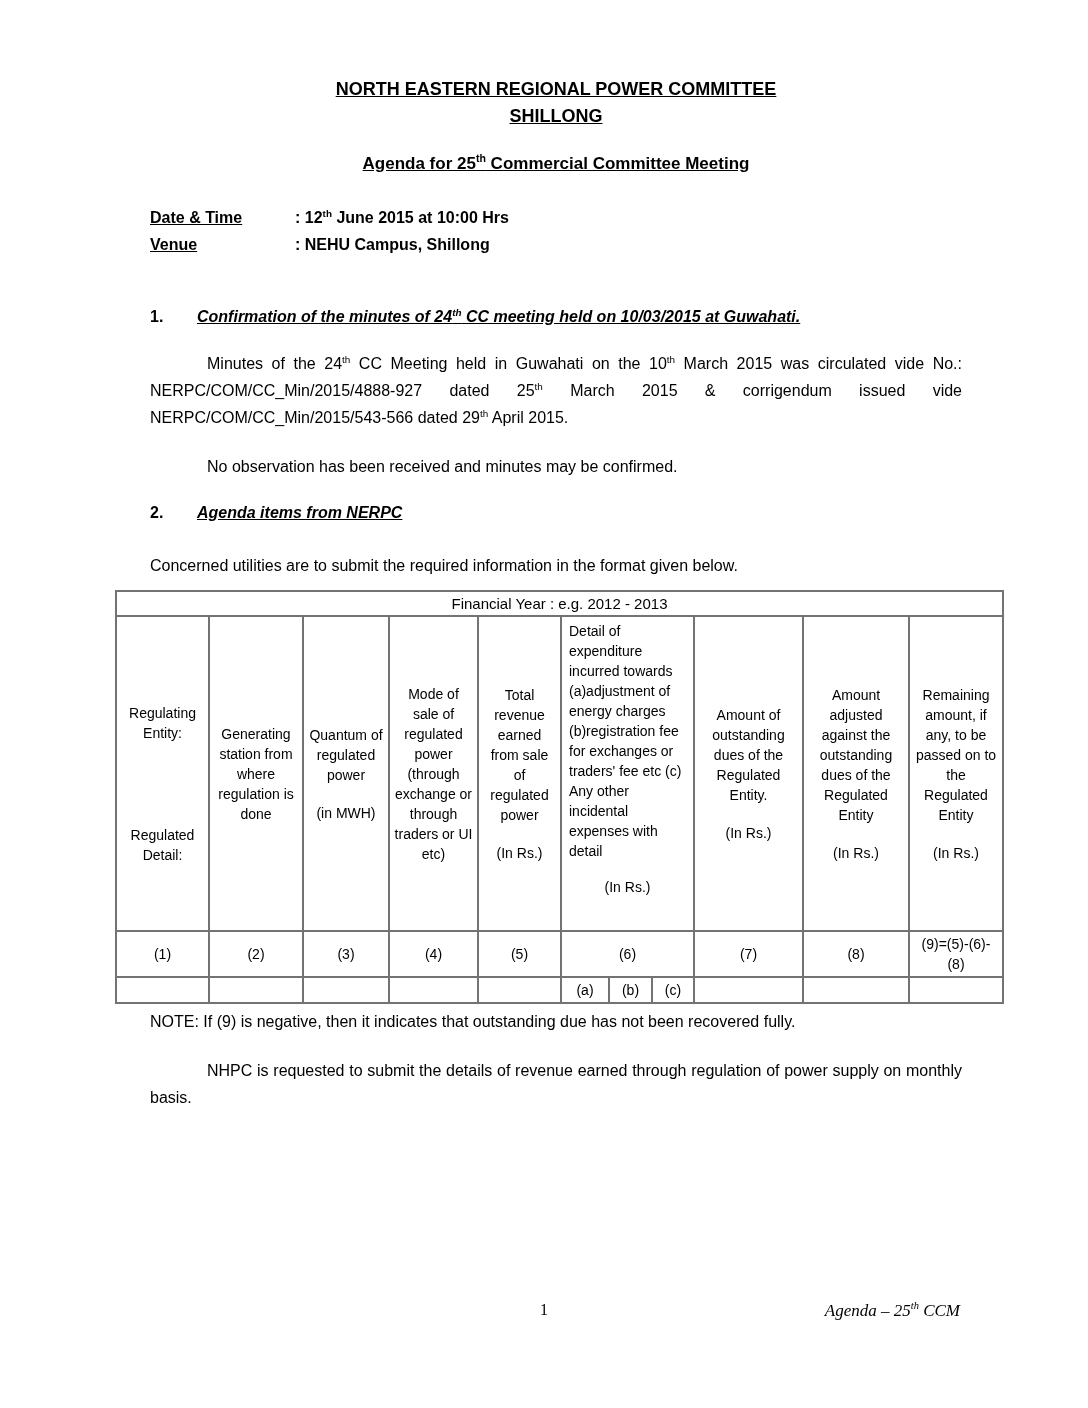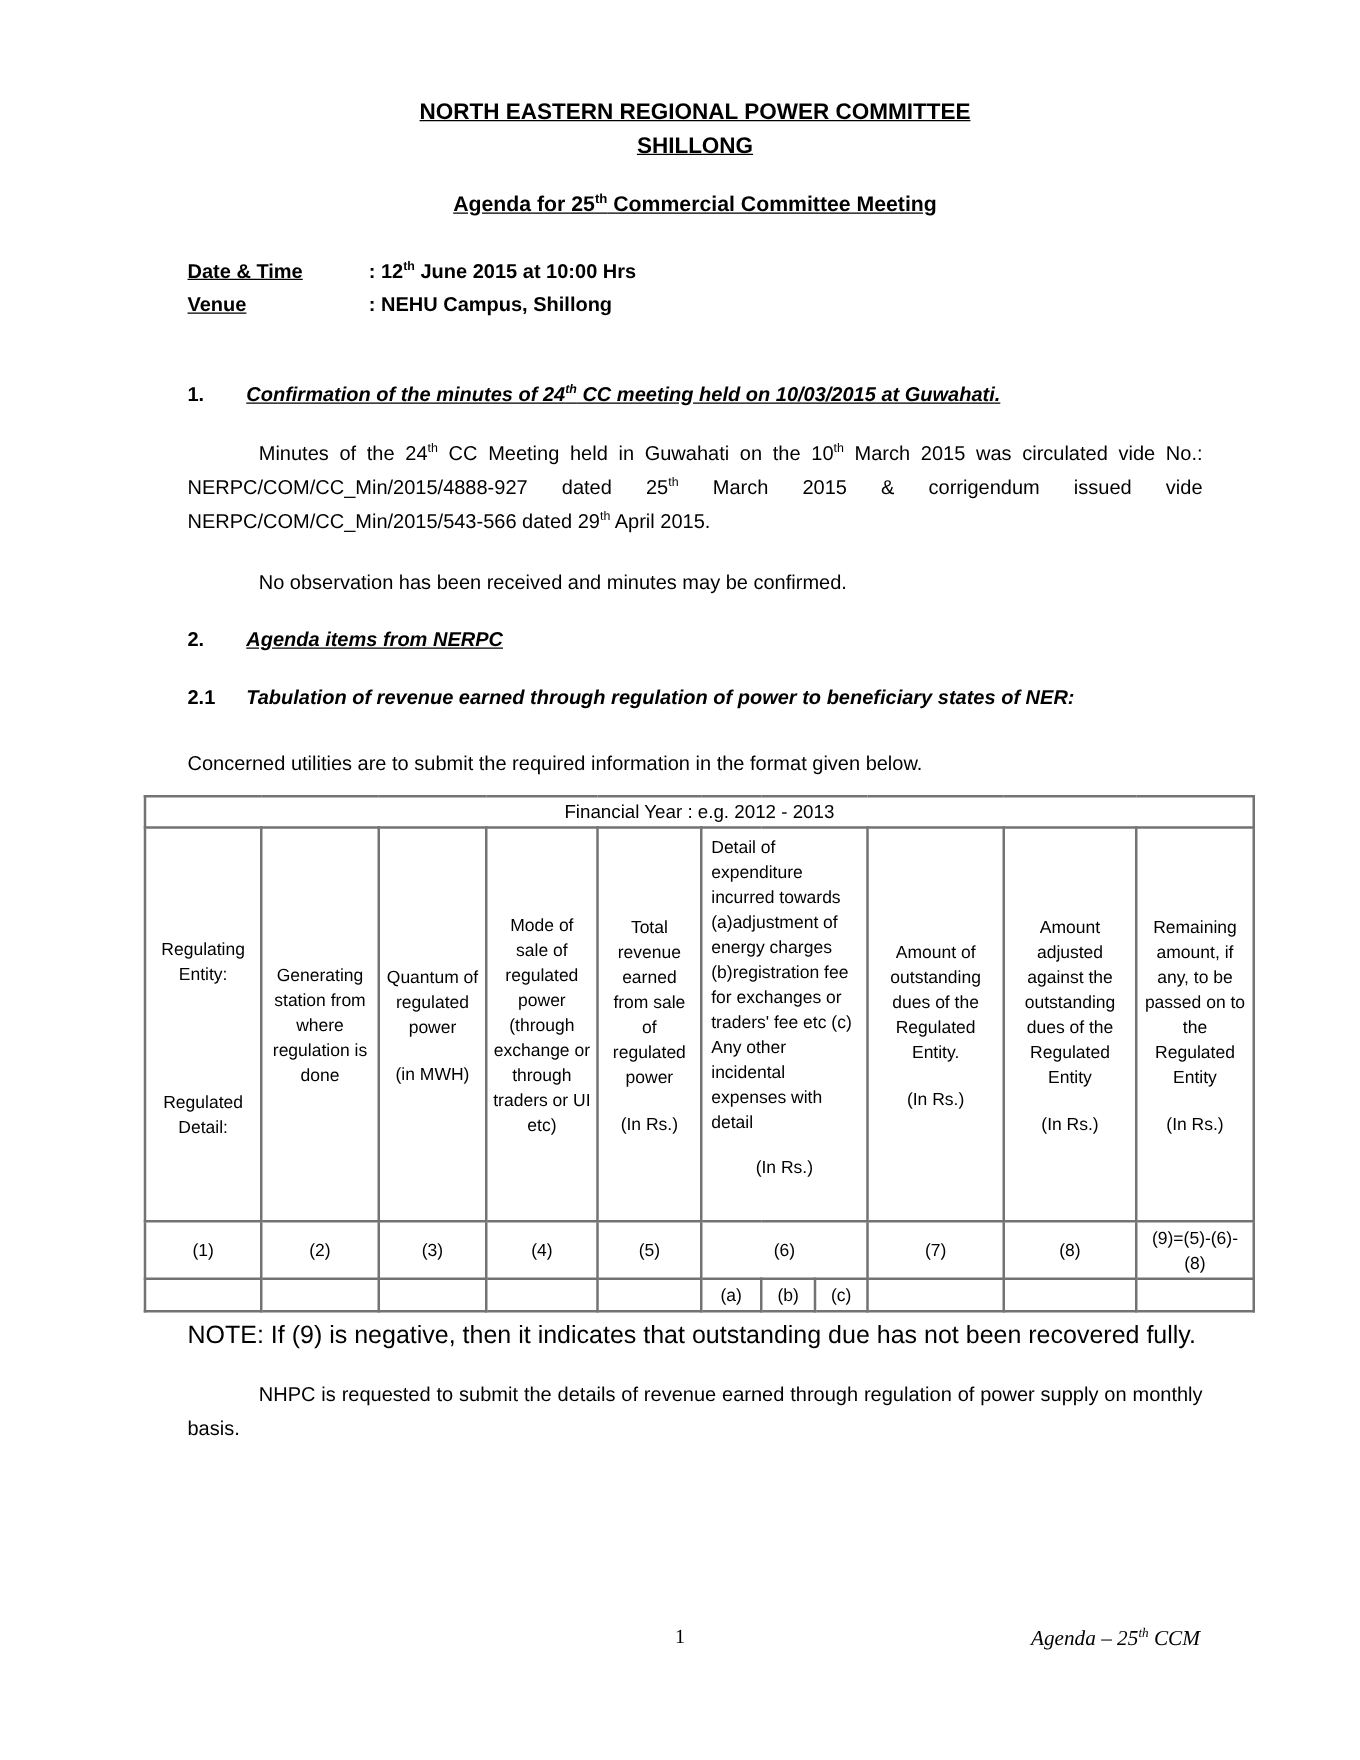--- a/index.html
+++ b/index.html
@@ -62,21 +62,21 @@
   .fmt .fy td, .fmt td.fy { height:25px; font-size:15px; padding:1px; }
   .fmt tr.hdr td { height:315px; }
   .fmt tr.num td { height:40px; }
   .fmt tr.sub td { height:22px; }
   .fmt td.c1 { vertical-align:top; padding-top:86px;margin-top:44px; }
   .fmt td.c1 .c1bot { margin-top:82px; }
   .fmt td.c6 { vertical-align:top; text-align:left; padding:4px 7px; }
   .fmt td.c6 .c6unit { text-align:center; margin-top:16px; }
   .fmt .unit { margin-top:18px; }
 
-  .note { font-size:20px; line-height:22px; margin-top:7px; }
+  .note { font-size:16px; line-height:22px; margin-top:7px; }
 
   
   .footer { position:absolute; top:1301px; left:0; width:1088px; height:30px; }
   .page-num {
     position:absolute; left:540px; top:0;
     font-family:"Liberation Serif", serif; font-size:16px;
   }
   .doc-ref {
     position:absolute; right:128px; top:0;
     font-family:"Liberation Serif", serif; font-style:italic; font-size:17px;
@@ -113,24 +113,20 @@
 
   <p class="para indent mt22"><span>Minutes of the 24</span><sup>th</sup><span> CC Meeting held in Guwahati on the 10</span><sup>th</sup><span> March 2015 was circulated vide No.: NERPC/COM/CC_Min/2015/4888-927 dated 25</span><sup>th</sup><span> March 2015 &amp; corrigendum issued vide NERPC/COM/CC_Min/2015/543-566 dated 29</span><sup>th</sup><span> April 2015.</span></p>
 
   <p class="para indent mt22">No observation has been received and minutes may be confirmed.</p>
 
   <div class="sec-head mt22">
     <span class="sec-num">2.</span>
     <span class="sec-title">Agenda items from NERPC</span>
   </div>
 
-  <div class="sec-head mt24">
-    <span class="sec-num">2.1</span>
-    <span class="sec-title-noul">Tabulation of revenue earned through regulation of power to beneficiary states of NER:</span>
-  </div>
 
   <p class="para mt28">Concerned utilities are to submit the required information in the format given below.</p>
 
   <table class="fmt">
     <colgroup>
       <col style="width:93px">
         <col style="width:94px">
         <col style="width:86px">
         <col style="width:89px">
         <col style="width:83px">

